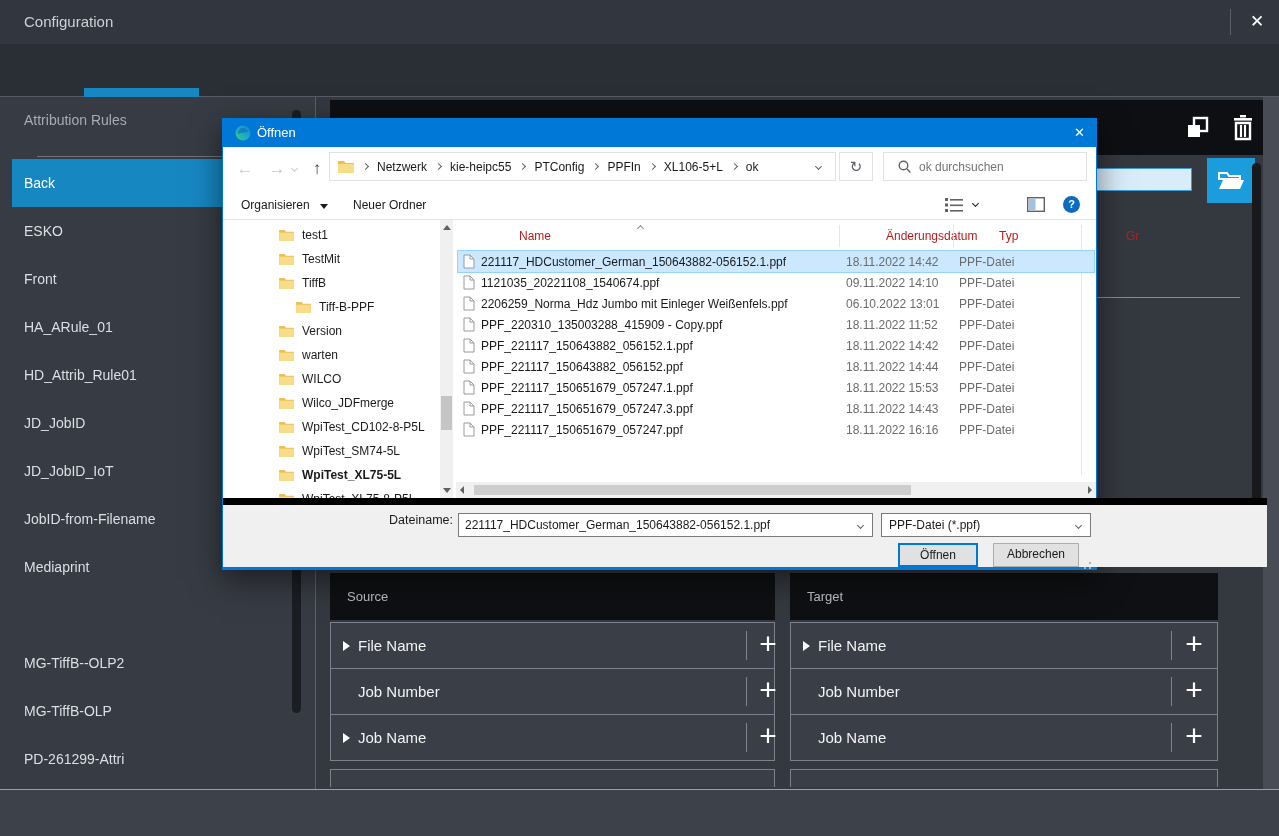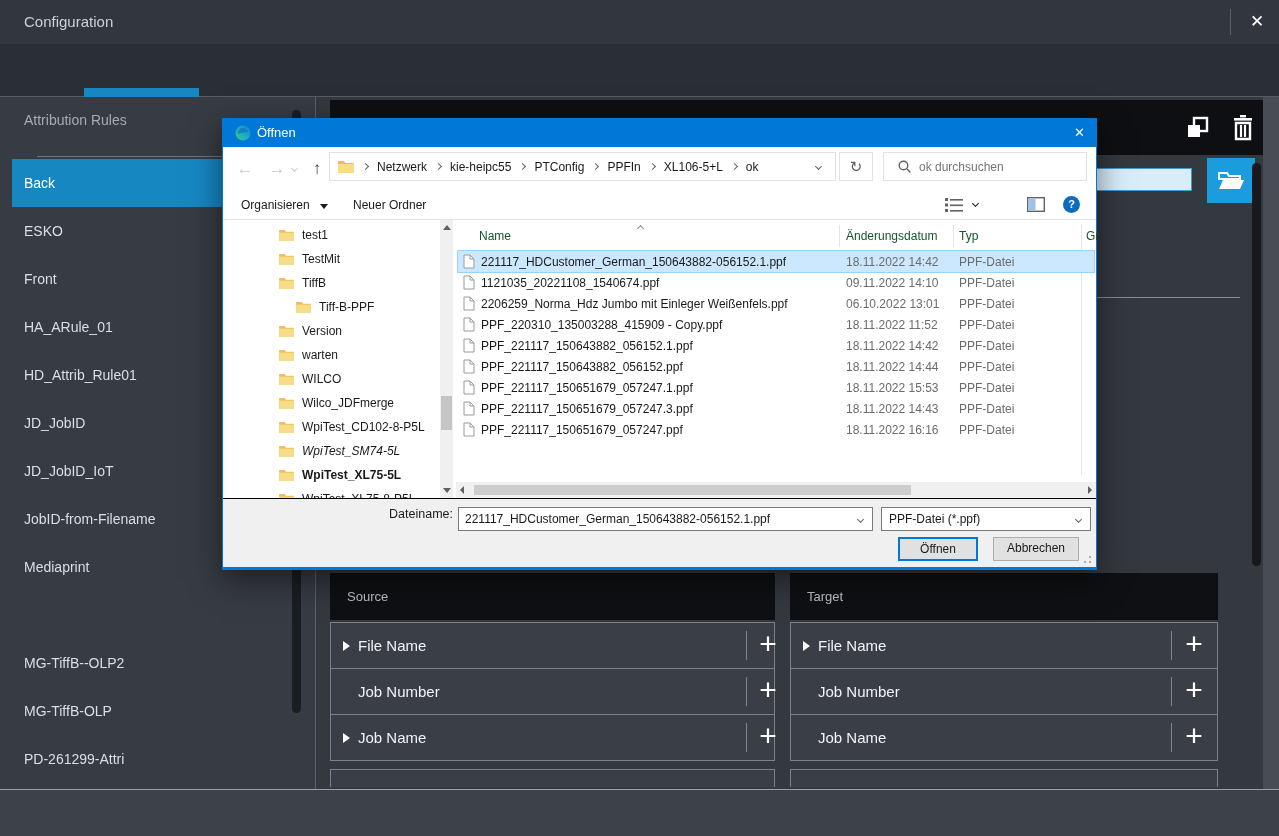--- a/index.html
+++ b/index.html
@@ -80,33 +80,33 @@
   .chv.d { transform:rotate(45deg); }
   .chv.u { transform:rotate(-135deg); }
   .dlg-body { left:0; top:101px; width:873px; height:278px; background:#fff; }
   .tree { position:absolute; left:0; top:0; width:217px; height:278px; overflow:hidden; }
   .tree-item { position:absolute; left:56px; height:24px; display:flex; align-items:center; gap:8px;
                font-size:12px; color:#1a1a1a; cursor:pointer; }
   .tree-scroll { position:absolute; left:217px; top:0; width:13px; height:278px; background:#f0f0f0; }
   .tsarrow { position:absolute; left:3px; width:0; height:0; border-left:4px solid transparent;
              border-right:4px solid transparent; }
   .tree-thumb { position:absolute; left:1px; top:176px; width:11px; height:34px; background:#c5c5c5; }
-  .lheader { position:absolute; top:3px; height:26px; font-size:12px; color:#14532d; line-height:26px; cursor:pointer; }
+  .lheader { position:absolute; top:3px; height:26px; font-size:12px; color:#b91c1c; line-height:26px; cursor:pointer;margin-left:40px; }
   .hsep { position:absolute; top:5px; width:1px; height:22px; background:#e6e6e6; }
   .frow { position:absolute; left:235px; width:636px; height:21px; display:flex; align-items:center;
           font-size:12px; color:#1a1a1a; cursor:pointer; }
   .frow.sel { background:#cce8ff; outline:1px solid #99d1ff; }
   .fname { position:absolute; left:23px; white-space:nowrap; }
   .fdate { position:absolute; left:388px; color:#6b6b6b;text-align:right; }
   .ftype { position:absolute; left:501px; color:#6b6b6b; }
   .hscroll { position:absolute; left:233px; top:262px; width:640px; height:16px; background:#f0f0f0; }
   .hthumb { position:absolute; left:18px; top:3px; width:437px; height:10px; background:#cdcdcd; }
   .hsarrow { position:absolute; top:4px; width:0; height:0; border-top:4px solid transparent;
              border-bottom:4px solid transparent; }
-  .dlg-bottom { left:0; top:379px; width:873px; height:69px; background:#f0f0f0; border-top:1px solid #000000; }
+  .dlg-bottom { left:0; top:379px; width:1044px; height:69px; background:#f0f0f0; border-top:7px solid #000000; }
   .fn-label { position:absolute; left:108px; top:8px; width:122px; text-align:right; font-size:12.5px; color:#1a1a1a; }
   .combo { position:absolute; top:8px; height:24px; background:#fff; border:1px solid #7a7a7a; }
   .combo input { border:none; outline:none; width:calc(100% - 26px); height:22px; padding-left:6px;
                  font-size:12px; color:#1a1a1a; font-family:"Liberation Sans", sans-serif; background:transparent; }
   .combo .chv { position:absolute; right:9px; top:9px; }
   .combo .val { line-height:22px; padding-left:7px; font-size:12px; color:#1a1a1a; }
   .dbtn { position:absolute; top:38px; height:24px; background:#e1e1e1; border:1px solid #adadad;
           font-size:12px; color:#1a1a1a; text-align:center; line-height:21px; cursor:pointer; }
   .dbtn.default { border:2px solid #0078d7; }
   .grip { position:absolute; left:860px; top:56px; width:9px; height:9px;
@@ -395,21 +395,21 @@
           </div>
         <div class="tree-item" style="top:195px;">
             <span>
               <svg width="15" height="12" viewBox="0 0 16 13">
                 <path d="M0 1 h6 l1.5 2 h8.5 v10 h-16 z" fill="#edbe55"></path>
                 <path d="M0 4 h16 v9 h-16 z" fill="#f7dc8a"></path>
               </svg>
             </span>
             <span>WpiTest_CD102-8-P5L</span>
           </div>
-        <div class="tree-item" style="top:219px;font-style:italic;">
+        <div class="tree-item" style="top:219px;">
             <span>
               <svg width="15" height="12" viewBox="0 0 16 13">
                 <path d="M0 1 h6 l1.5 2 h8.5 v10 h-16 z" fill="#edbe55"></path>
                 <path d="M0 4 h16 v9 h-16 z" fill="#f7dc8a"></path>
               </svg>
             </span>
             <span>WpiTest_SM74-5L</span>
           </div>
         <div class="tree-item" style="top:243px;font-weight:bold;">
             <span>

